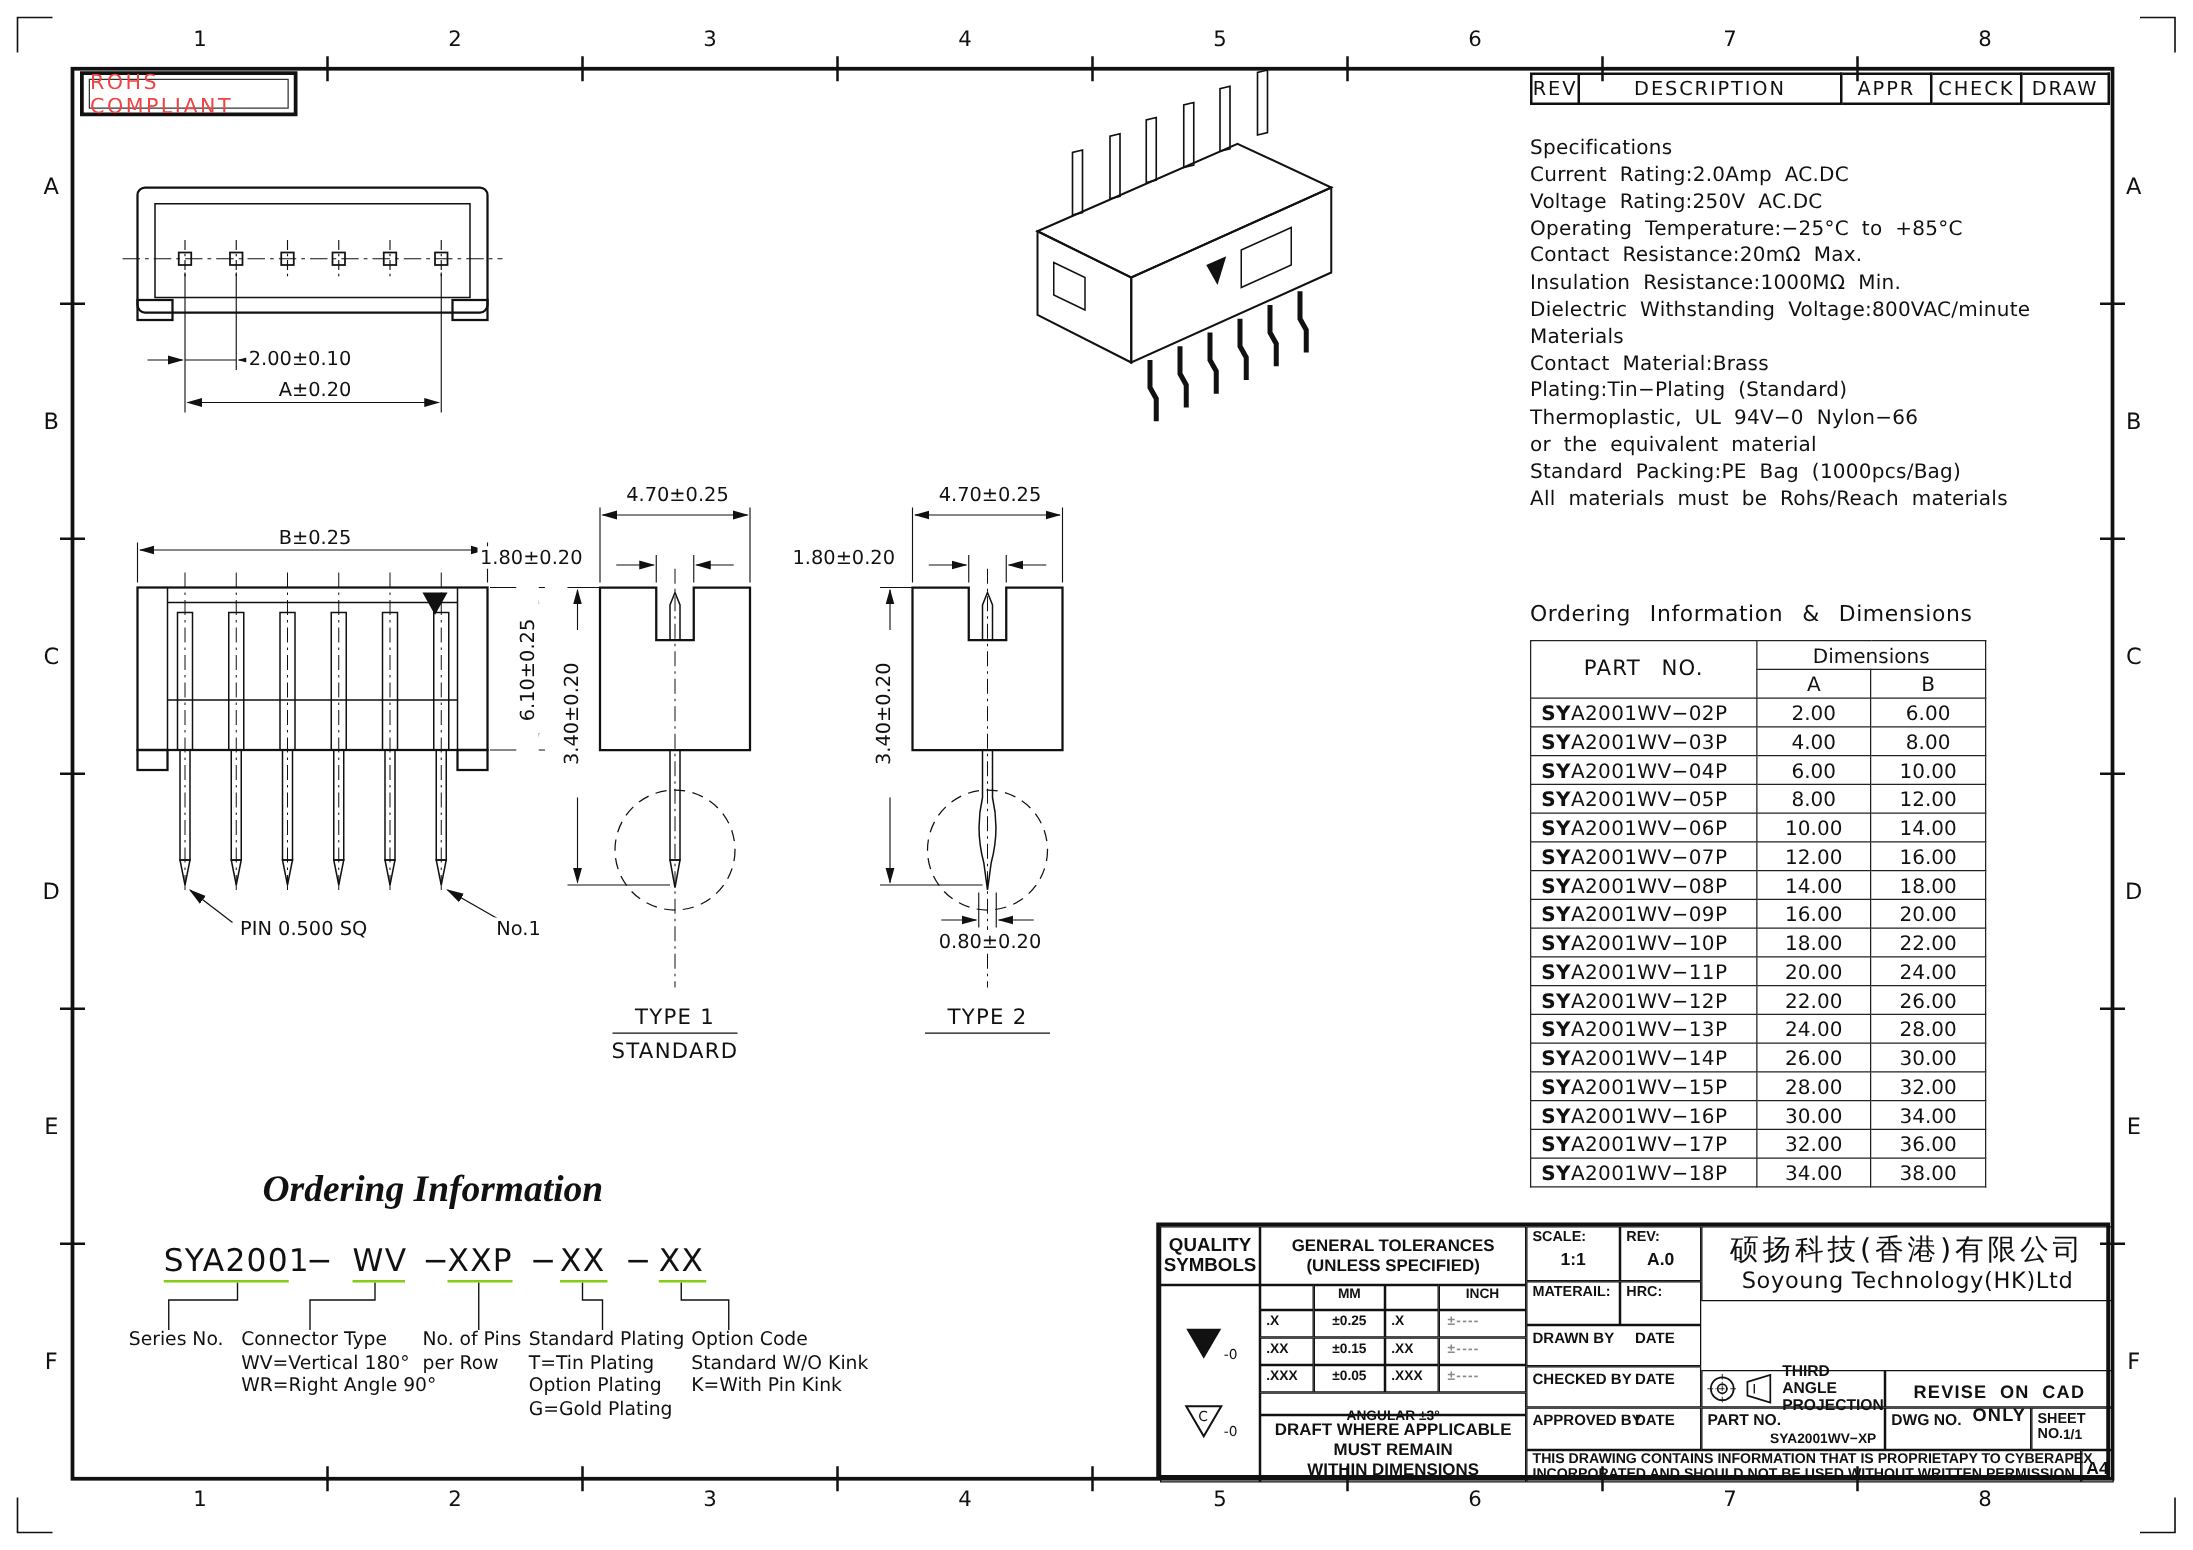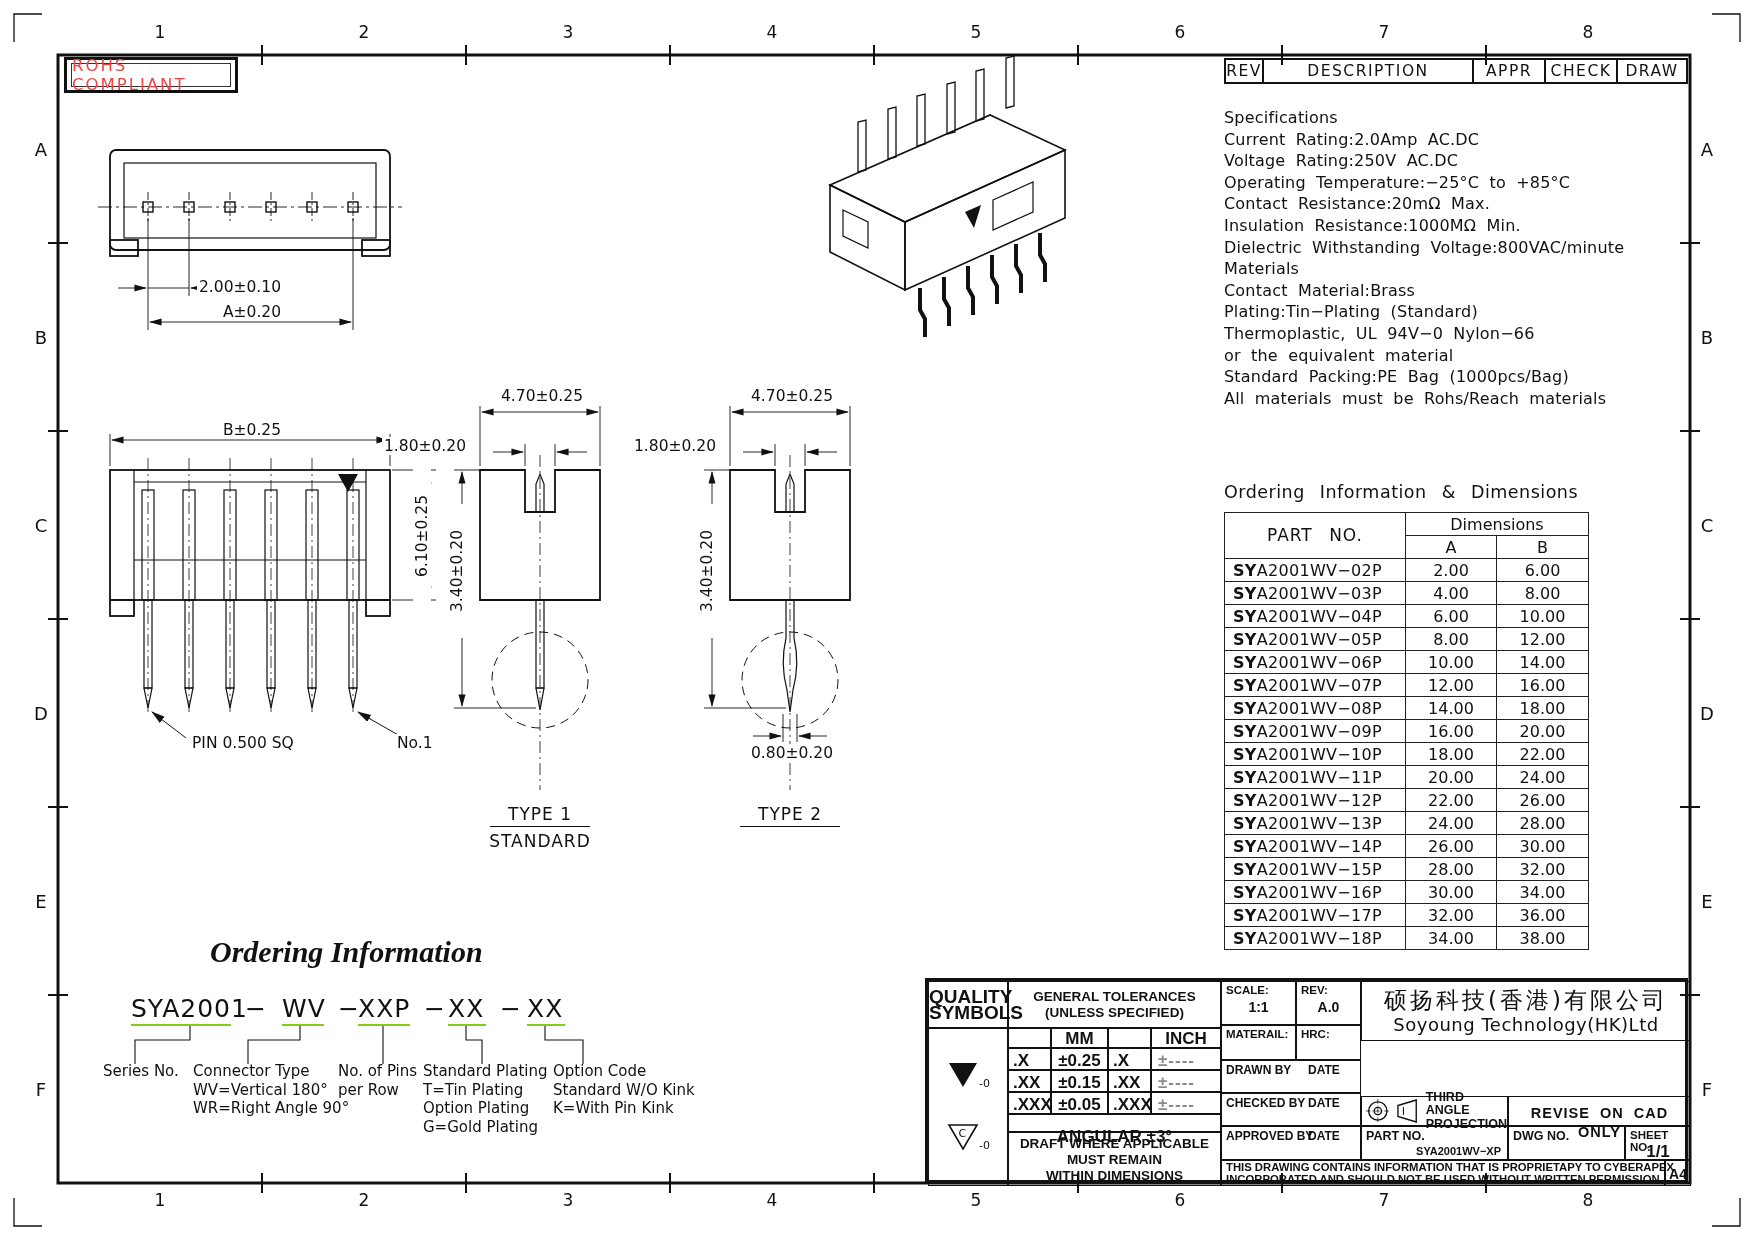--- a/index.html
+++ b/index.html
@@ -36,21 +36,21 @@
   table.dims .c-b { width:92px; }
   table.dims th.part { font-size:17px; word-spacing:10px; letter-spacing:1px; }
   table.dims td { text-align:center; }
   table.dims td.pn { text-align:left; padding-left:8px; letter-spacing:0.3px; }
   table.dims td.pn b { font-weight:bold; }
   
   .tblock { position:absolute; left:925px; top:978px; width:763px; height:205px; border:3px solid #111; box-sizing:border-box; z-index:2; }
   .cell { position:absolute; border:1.8px solid #111; box-sizing:border-box; }
   .lbl { position:absolute; left:4px; top:2px; font-family:"Liberation Sans",sans-serif; font-weight:bold; font-size:11.5px; }
   .val { text-align:center; margin-top:17px; font-family:"Liberation Sans",sans-serif; font-weight:bold; font-size:14px; }
-  .bold13 { font-family:"Liberation Sans",sans-serif; font-weight:bold; font-size:17px; }
+  .bold13 { font-family:"Liberation Sans",sans-serif; font-weight:bold; font-size:11px; }
   .dashes { color:#8a8a8a; letter-spacing:1px; }
   
   .ord-heading { position:absolute; left:210px; top:935px; font-family:"Liberation Serif",serif;
                  font-style:italic; font-weight:bold; font-size:30px; white-space:nowrap; z-index:2; }
   .code-seg { position:absolute; top:994px; font-size:25px; letter-spacing:1px; 
               border-bottom:2px solid #84cc16; padding-bottom:1px; z-index:2; }
   .code-dash { position:absolute; top:994px; font-size:25px; z-index:2; }
   .ord-col { position:absolute; font-size:15px; line-height:18.5px; white-space:nowrap; z-index:2; }
   
   .dim { position:absolute; font-size:15.5px; white-space:nowrap; background:#fff; padding:0 2px; z-index:2; }
@@ -457,21 +457,21 @@
     </div>
   <div class="ord-col" style="left:553px; top:1062px;">
       <div>Option Code</div>
       <div>Standard W/O Kink</div>
       <div>K=With Pin Kink</div>
     </div>
 
   <div class="tblock">
 
     <div class="cell ct" style="left:0; top:0; width:80px; height:47px; padding-top:7px;">
-      <div class="bold13" style="font-size:19px; line-height:16px;">
+      <div class="bold13" style="font-size:15px; line-height:16px;">
           <div>QUALITY</div>
           <div>SYMBOLS</div>
         </div>
     </div>
     <div class="cell" style="left:0; top:47px; width:80px; height:158px;">
       <svg width="76" height="150" viewBox="0 0 76 150">
         <polygon points="20,34 48,34 34,58" fill="#111"></polygon>
         <text x="50" y="58" font-size="11" fill="#111">-0</text>
         <polygon points="20,96 48,96 34,120" fill="none" stroke="#111" stroke-width="1.6"></polygon>
         <text x="29.5" y="108" font-size="11" fill="#111">C</text>

